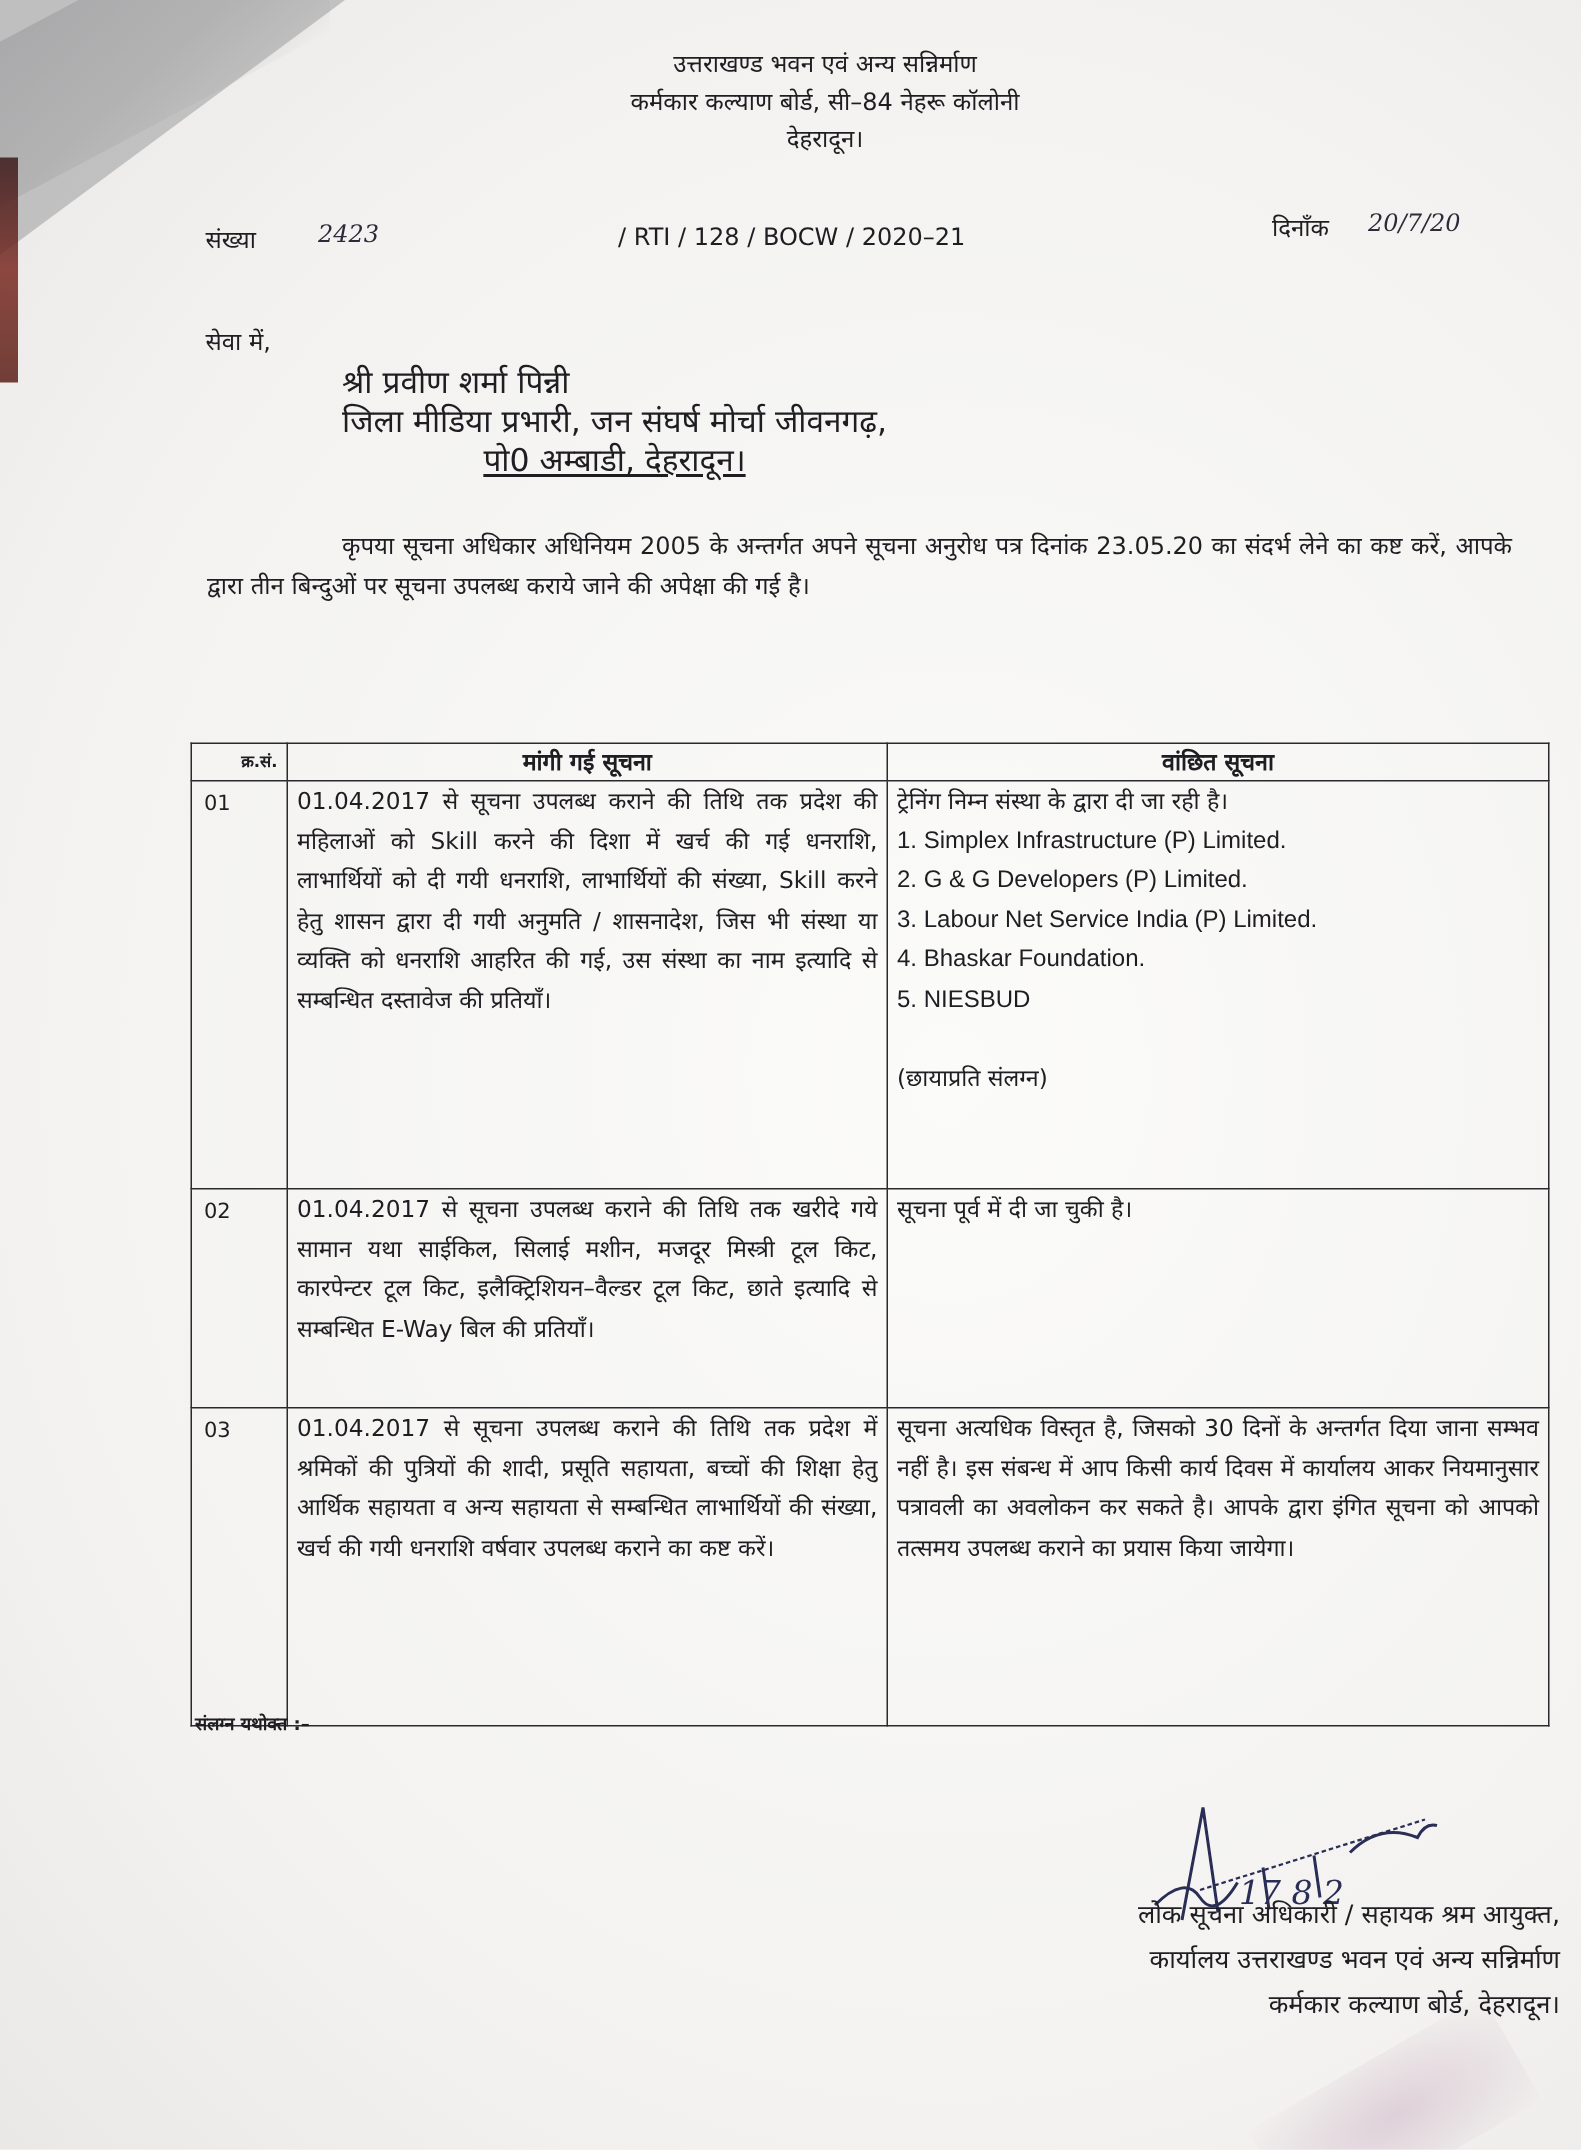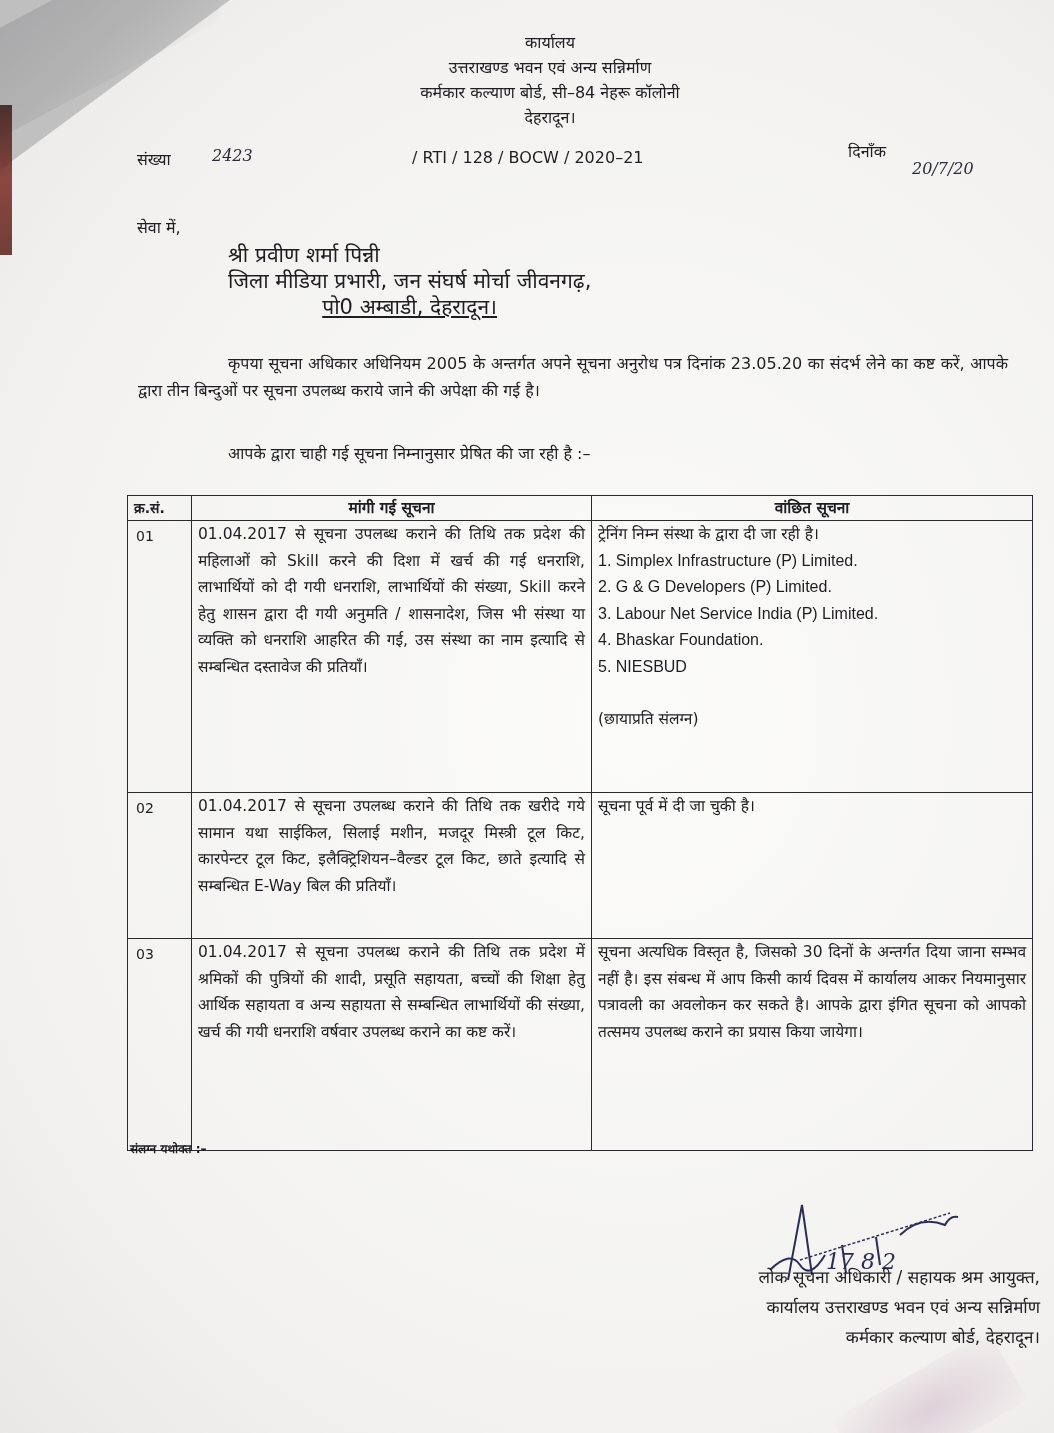--- a/index.html
+++ b/index.html
@@ -77,53 +77,51 @@
 </head>
 <body>
 
 <div class="paper">
   <div class="shadow-band"></div>
   <div class="shadow-corner"></div>
   <div class="edge-strip"></div>
   <div class="stain"></div>
 
   <div class="header-block">
-    <div>कार्यालय</div>
     <div>उत्तराखण्ड भवन एवं अन्य सन्निर्माण</div>
     <div>कर्मकार कल्याण बोर्ड, सी–84 नेहरू कॉलोनी</div>
     <div>देहरादून।</div>
   </div>
 
   <div class="ref-row">
     <span class="t" style="left:137px; top:152px;">संख्या</span>
     <span class="t hand" style="left:212px; top:148px;">2423</span>
     <span class="t" style="left:412px; top:150px;">/ RTI / 128 / BOCW / 2020–21</span>
     <span class="t" style="left:848px; top:144px;">दिनाँक</span>
-    <span class="t hand" style="left:912px; top:141px;margin-top:20px;">20/7/20</span>
+    <span class="t hand" style="left:912px; top:141px;">20/7/20</span>
   </div>
 
   <span class="t" style="left:137px; top:220px;">सेवा में,</span>
   <div class="addr">
     <div>श्री प्रवीण शर्मा पिन्नी</div>
     <div>जिला मीडिया प्रभारी, जन संघर्ष मोर्चा जीवनगढ़,</div>
     <div class="u">पो0 अम्बाडी, देहरादून।</div>
   </div>
 
   <div class="para" style="top:350px; text-indent:90px;">कृपया सूचना अधिकार अधिनियम 2005 के अन्तर्गत अपने सूचना अनुरोध पत्र दिनांक 23.05.20 का संदर्भ लेने का कष्ट करें, आपके द्वारा तीन बिन्दुओं पर सूचना उपलब्ध कराये जाने की अपेक्षा की गई है।</div>
-  <div class="para" style="top:440px; text-indent:90px;">आपके द्वारा चाही गई सूचना निम्नानुसार प्रेषित की जा रही है :–</div>
 
   <table class="info">
     <colgroup>
       <col style="width:64px">
       <col style="width:400px">
       <col style="width:441px">
     </colgroup>
     <thead>
       <tr>
-        <th style="text-align:left; font-size:14px;">क्र.सं.</th>
+        <th style="text-align:right; font-size:11px;">क्र.सं.</th>
         <th>मांगी गई सूचना</th>
         <th>वांछित सूचना</th>
       </tr>
     </thead>
     <tbody>
       <tr style="height:272px;">
         <td class="num">01</td>
         <td class="req">01.04.2017 से सूचना उपलब्ध कराने की तिथि तक प्रदेश की महिलाओं को Skill करने की दिशा में खर्च की गई धनराशि, लाभार्थियों को दी गयी धनराशि, लाभार्थियों की संख्या, Skill करने हेतु शासन द्वारा दी गयी अनुमति / शासनादेश, जिस भी संस्था या व्यक्ति को धनराशि आहरित की गई, उस संस्था का नाम इत्यादि से सम्बन्धित दस्तावेज की प्रतियाँ।</td>
         <td class="resp">
           <div>ट्रेनिंग निम्न संस्था के द्वारा दी जा रही है।</div>

